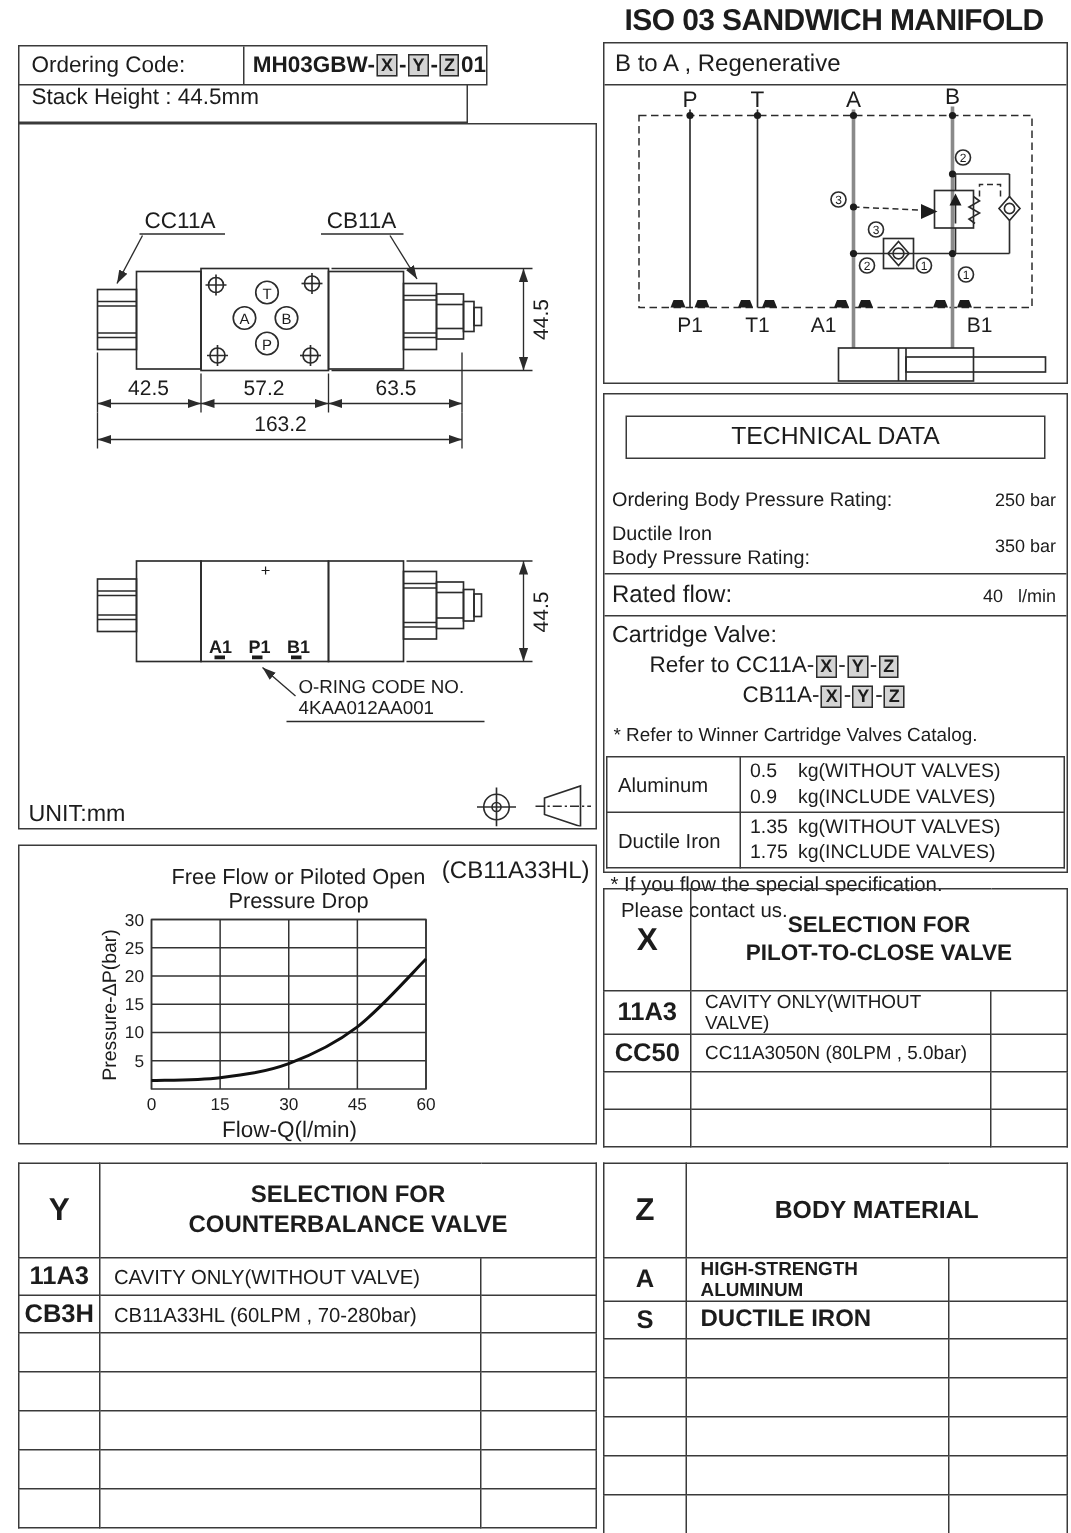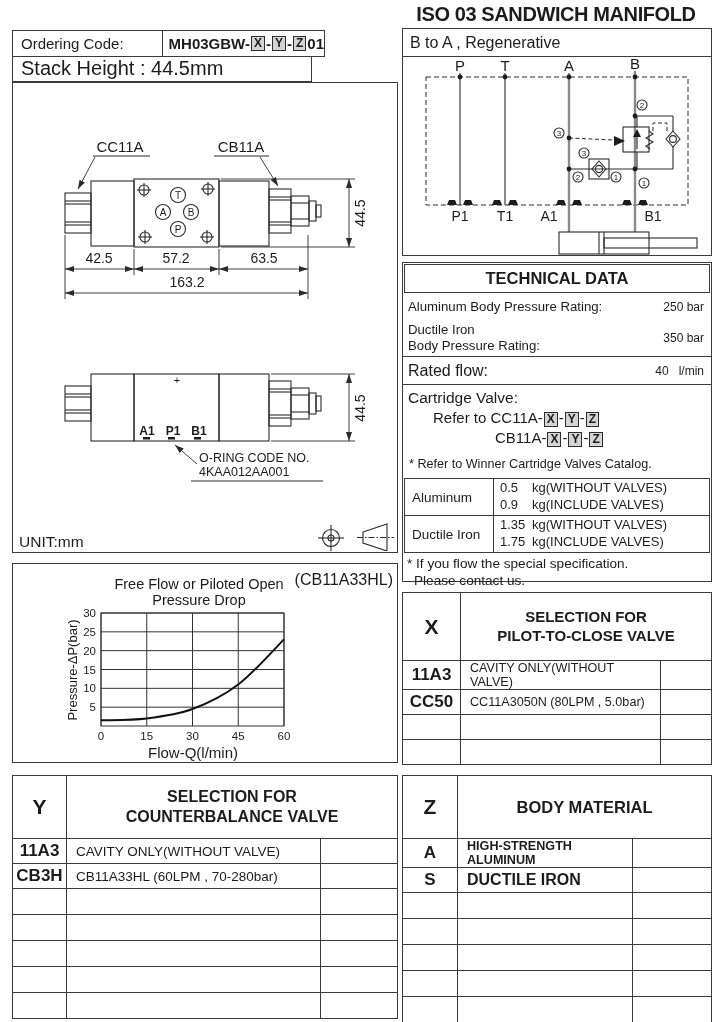--- a/index.html
+++ b/index.html
@@ -12,22 +12,22 @@
   .ord-label{width:146px;padding-left:8px;border-right:1.6px solid #3a3a3a;height:100%;display:flex;align-items:center;}
   .ord-code{padding-left:6px;font-weight:700;letter-spacing:0;display:flex;align-items:center;}
   .vbox{display:inline-block;border:1.5px solid #2c2c2c;background:#d4d4d4;padding:0 2px;
         font-weight:700;font-size:12px;line-height:13px;margin:0 1px;}
   
   .main-title{font-size:20px;font-weight:700;letter-spacing:-0.4px;text-align:center;white-space:nowrap;}
   
   .schem-head{height:27px;border-bottom:1.6px solid #3a3a3a;display:flex;align-items:center;
               padding-left:7px;font-size:16px;}
   
-  .td-head{height:27px;margin:1px;border:1.6px solid #3a3a3a;display:flex;align-items:center;
-           justify-content:center;font-weight:700;font-size:16.5px;}
+  .td-head{height:27px;margin:14px;border:1.6px solid #3a3a3a;display:flex;align-items:center;
+           justify-content:center;font-weight:400;font-size:16.5px;}
   .td-sec{border-bottom:1.6px solid #3a3a3a;}
   .td-row{display:flex;justify-content:space-between;align-items:center;padding:0 7px 0 5px;}
   .td-lbl{font-size:13.2px;line-height:1.22;}
   .td-val{font-size:12px;white-space:nowrap;}
   .cart{font-size:15.5px;line-height:1.3;padding-top:3px;}
   .cart .l2{padding-left:30px;font-size:15px;}
   .cart .l3{padding-left:92px;font-size:15px;}
   .catnote{font-size:12.6px;padding:3px 0 0 6px;}
   table{border-collapse:collapse;table-layout:fixed;}
   td{padding:0;overflow:hidden;}
@@ -70,21 +70,21 @@
     <div class="ord-code">
       <span>MH03GBW-</span>
         <span class="vbox">X</span>
         <span>-</span>
         <span class="vbox">Y</span>
         <span>-</span>
         <span class="vbox">Z</span>
         <span>01</span>
     </div>
   </div>
-  <div class="abs bordered" style="left:12px;top:56px;width:300px;height:26px;border-top:none;display:flex;align-items:center;padding-left:8px;font-size:20px;">
+  <div class="abs bordered" style="left:12px;top:56px;width:300px;height:26px;border-top:none;display:flex;padding-left:8px;font-size:15px;">
     <span>Stack Height : 44.5mm</span>
   </div>
 
   <div class="abs main-title" style="left:400px;top:3px;width:312px;text-align:center;">ISO 03 SANDWICH MANIFOLD</div>
 
   <div class="abs bordered" style="left:12px;top:82px;width:386px;height:471px;">
     <svg width="383" height="468" viewBox="0 0 383 468">
       <defs>
         <marker id="ar" markerWidth="11" markerHeight="8" refX="10" refY="4" orient="auto-start-reverse">
           <path d="M0,0.6 L10,4 L0,7.4 z" fill="#2b2b2b"></path>
@@ -307,21 +307,21 @@
         <line x1="201" y1="175" x2="201" y2="197" class="ln"></line>
         <rect x="201" y="181" width="93" height="10" class="ln" fill="#fff"></rect>
       </g>
     </svg>
   </div>
 
   <div class="abs bordered" style="left:402px;top:262px;width:310px;height:320px;">
     <div class="td-head">TECHNICAL DATA</div>
     <div class="td-sec" style="height:62px;">
       <div class="td-row" style="height:26px;">
-        <span class="td-lbl">Aluminum Body Pressure Rating:</span>
+        <span class="td-lbl">Ordering Body Pressure Rating:</span>
         <span class="td-val">250 bar</span>
       </div>
       <div class="td-row" style="height:36px;">
         <span class="td-lbl"><span>Ductile Iron</span><br><span>Body Pressure Rating:</span></span>
         <span class="td-val">350 bar</span>
       </div>
     </div>
     <div class="td-sec td-row" style="height:27px;">
       <span style="font-size:16px;">Rated flow:</span>
       <span class="td-val"><span>40</span>&nbsp;&nbsp;&nbsp;<span>l/min</span></span>

